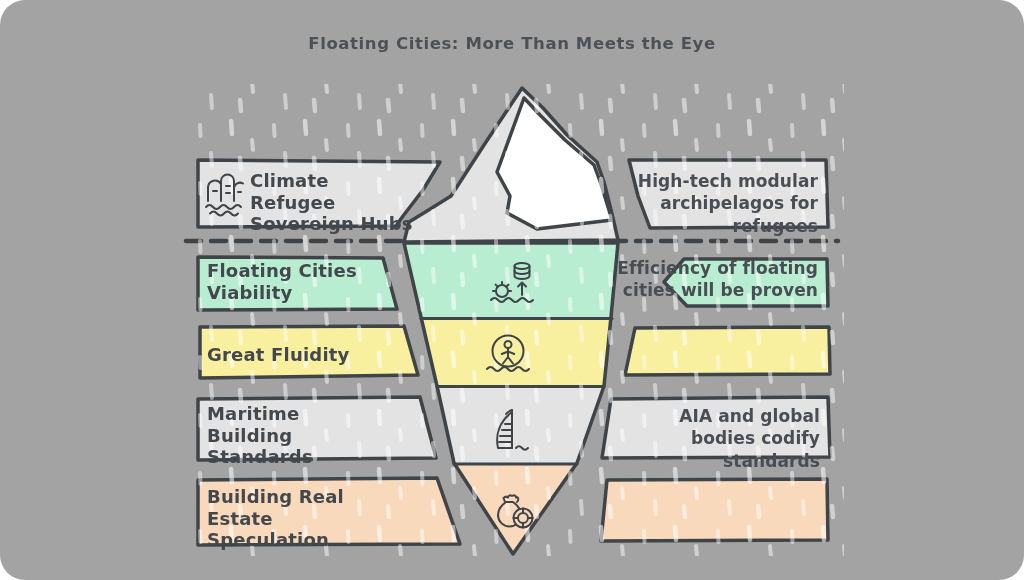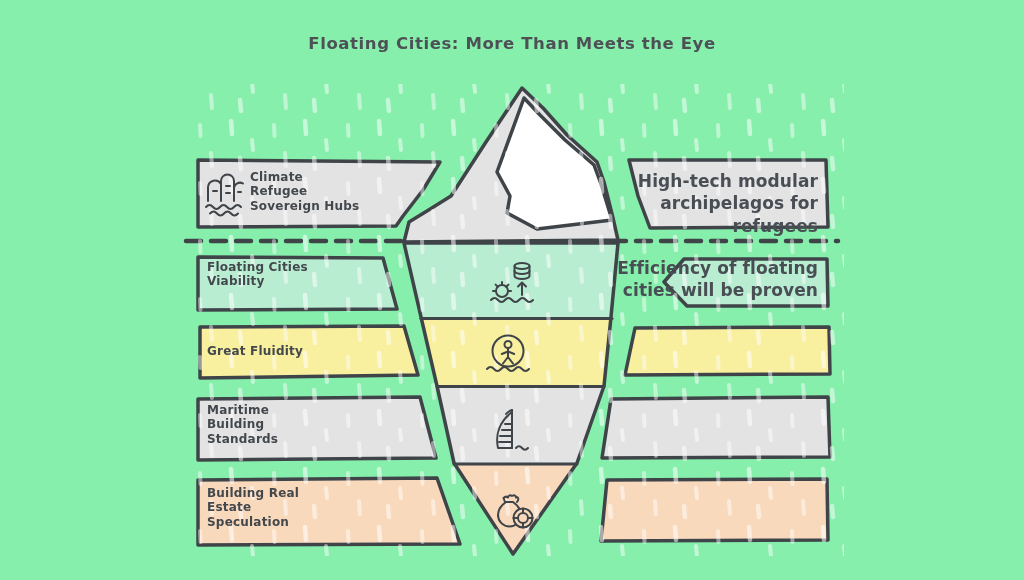--- a/index.html
+++ b/index.html
@@ -1,21 +1,21 @@
 <!DOCTYPE html>
 <html><head>
 <meta charset="utf-8">
 <style>
   html,body{margin:0;padding:0;background:#ffffff;}
-  .canvas{position:relative;width:1024px;height:580px;background:#86efac;overflow:hidden;
-          font-family:"DejaVu Sans",sans-serif;}
+  .canvas{position:relative;width:1024px;height:580px;background:#a3a3a3;overflow:hidden;
+          font-family:"DejaVu Sans",sans-serif;border-radius:25px;}
   .layer{position:absolute;left:0;top:0;}
   .title{position:absolute;left:0;top:34px;width:100%;text-align:center;
          font-weight:700;font-size:16.5px;letter-spacing:0.6px;color:#4d5156;}
-  .label{position:absolute;font-weight:700;font-size:12px;line-height:1.2;
+  .label{position:absolute;font-weight:700;font-size:18px;line-height:1.2;
          color:#43484d;white-space:pre-line;letter-spacing:0.2px;}
   .desc{position:absolute;font-weight:700;font-size:17px;line-height:1.32;
         color:#494e54;white-space:pre-line;text-align:right;letter-spacing:0.1px;}
   .icon{position:absolute;}
 </style>
 </head>
 <body>
 
 <div class="canvas">
 
@@ -116,20 +116,23 @@
   <svg class="icon" style="left:486px;top:406px;" width="48" height="46" viewBox="0 0 48 46" stroke="#3f4449" fill="none" stroke-width="2" stroke-linecap="round" stroke-linejoin="round">
     <path d="M26,4 V42"></path>
     <path d="M26,4 q-4,1.5 -6,4"></path>
     <path d="M26,6 C14,15 9,28 12,42 H26"></path>
     <path d="M19,18 h7 M16,24 h10 M14,30 h12 M13,36 h13"></path>
     <path d="M30,42 q3,-3.5 6,0 t6,0"></path>
   </svg>
   <div class="label" style="left:207px;top:403px;">Maritime
 Building
 Standards</div>
+  <div class="desc" style="right:204px;top:405px;">AIA and global
+bodies codify
+standards</div>
 
   <svg class="icon" style="left:492px;top:488px;" width="44" height="44" viewBox="0 0 44 44" stroke="#3f4449" fill="none" stroke-width="2" stroke-linecap="round" stroke-linejoin="round">
     <path d="M14,14 q-8,5.5 -8,13 a11.5,11.5 0 0 0 23,0 q0,-7.5 -8,-13 z"></path>
     <path d="M13,14 l-1.5,-4 q2.5,-2.5 4.5,-0.5 q1,-3.5 4,-1.5 q3.5,-2 4,1.5 q3,-1 2,3 l-1,1.5"></path>
     <circle cx="31" cy="30" r="9.5" fill="#f9d9bc"></circle>
     <circle cx="31" cy="30" r="5"></circle>
     <path d="M31,20.5 v3.5 M31,36 v3.5 M21.5,30 h3.5 M37,30 h3.5"></path>
   </svg>
   <div class="label" style="left:207px;top:486px;">Building Real
 Estate

